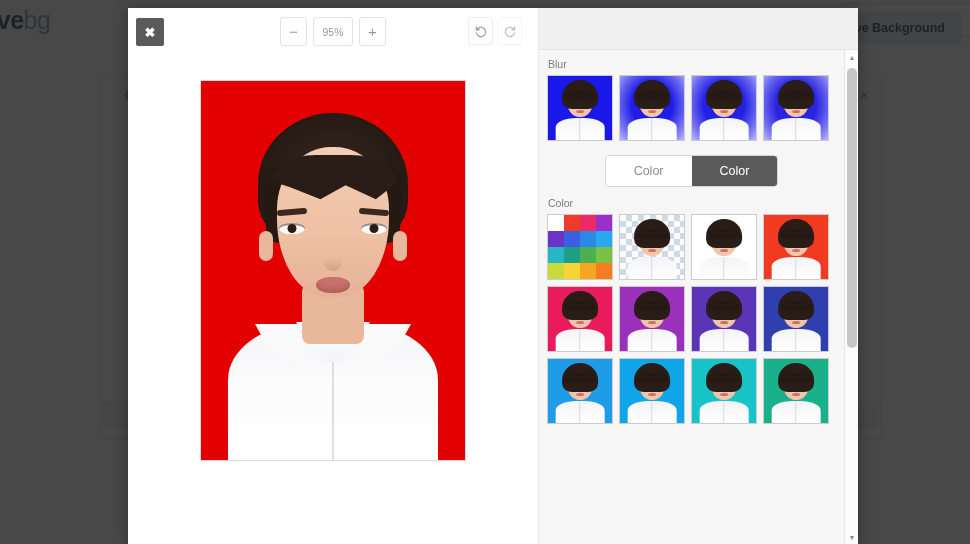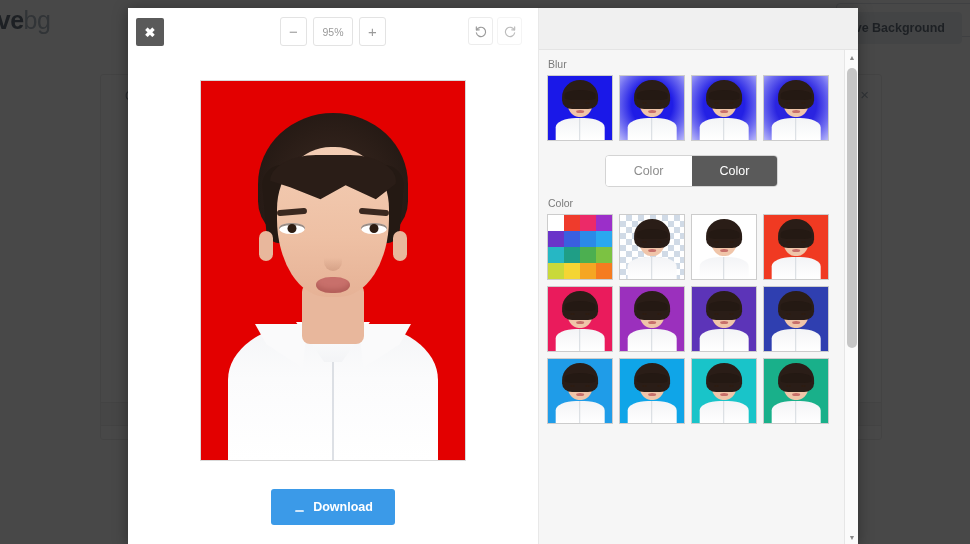--- a/index.html
+++ b/index.html
@@ -457,29 +457,20 @@
         <div class="p-fringe"></div>
         <div class="p-brow-l"></div>
         <div class="p-brow-r"></div>
         <div class="p-eye-l"></div>
         <div class="p-eye-r"></div>
         <div class="p-nose"></div>
         <div class="p-mouth"></div>
       </div>
     </div>
 
-    <div class="download-row">
-      <button class="download-btn">
-        <svg viewBox="0 0 24 24">
-          <path d="M12 3v10m0 0l-4-4m4 4l4-4"></path>
-          <rect x="4" y="17" width="16" height="3" rx="1"></rect>
-        </svg>
-        <span>Download</span>
-      </button>
-    </div>
   </div>
 
   <div class="settings-pane">
 
     <div class="tab-bar">
       <div class="tab-spacer"></div>
     </div>
 
     <div class="settings-scroll">
 

